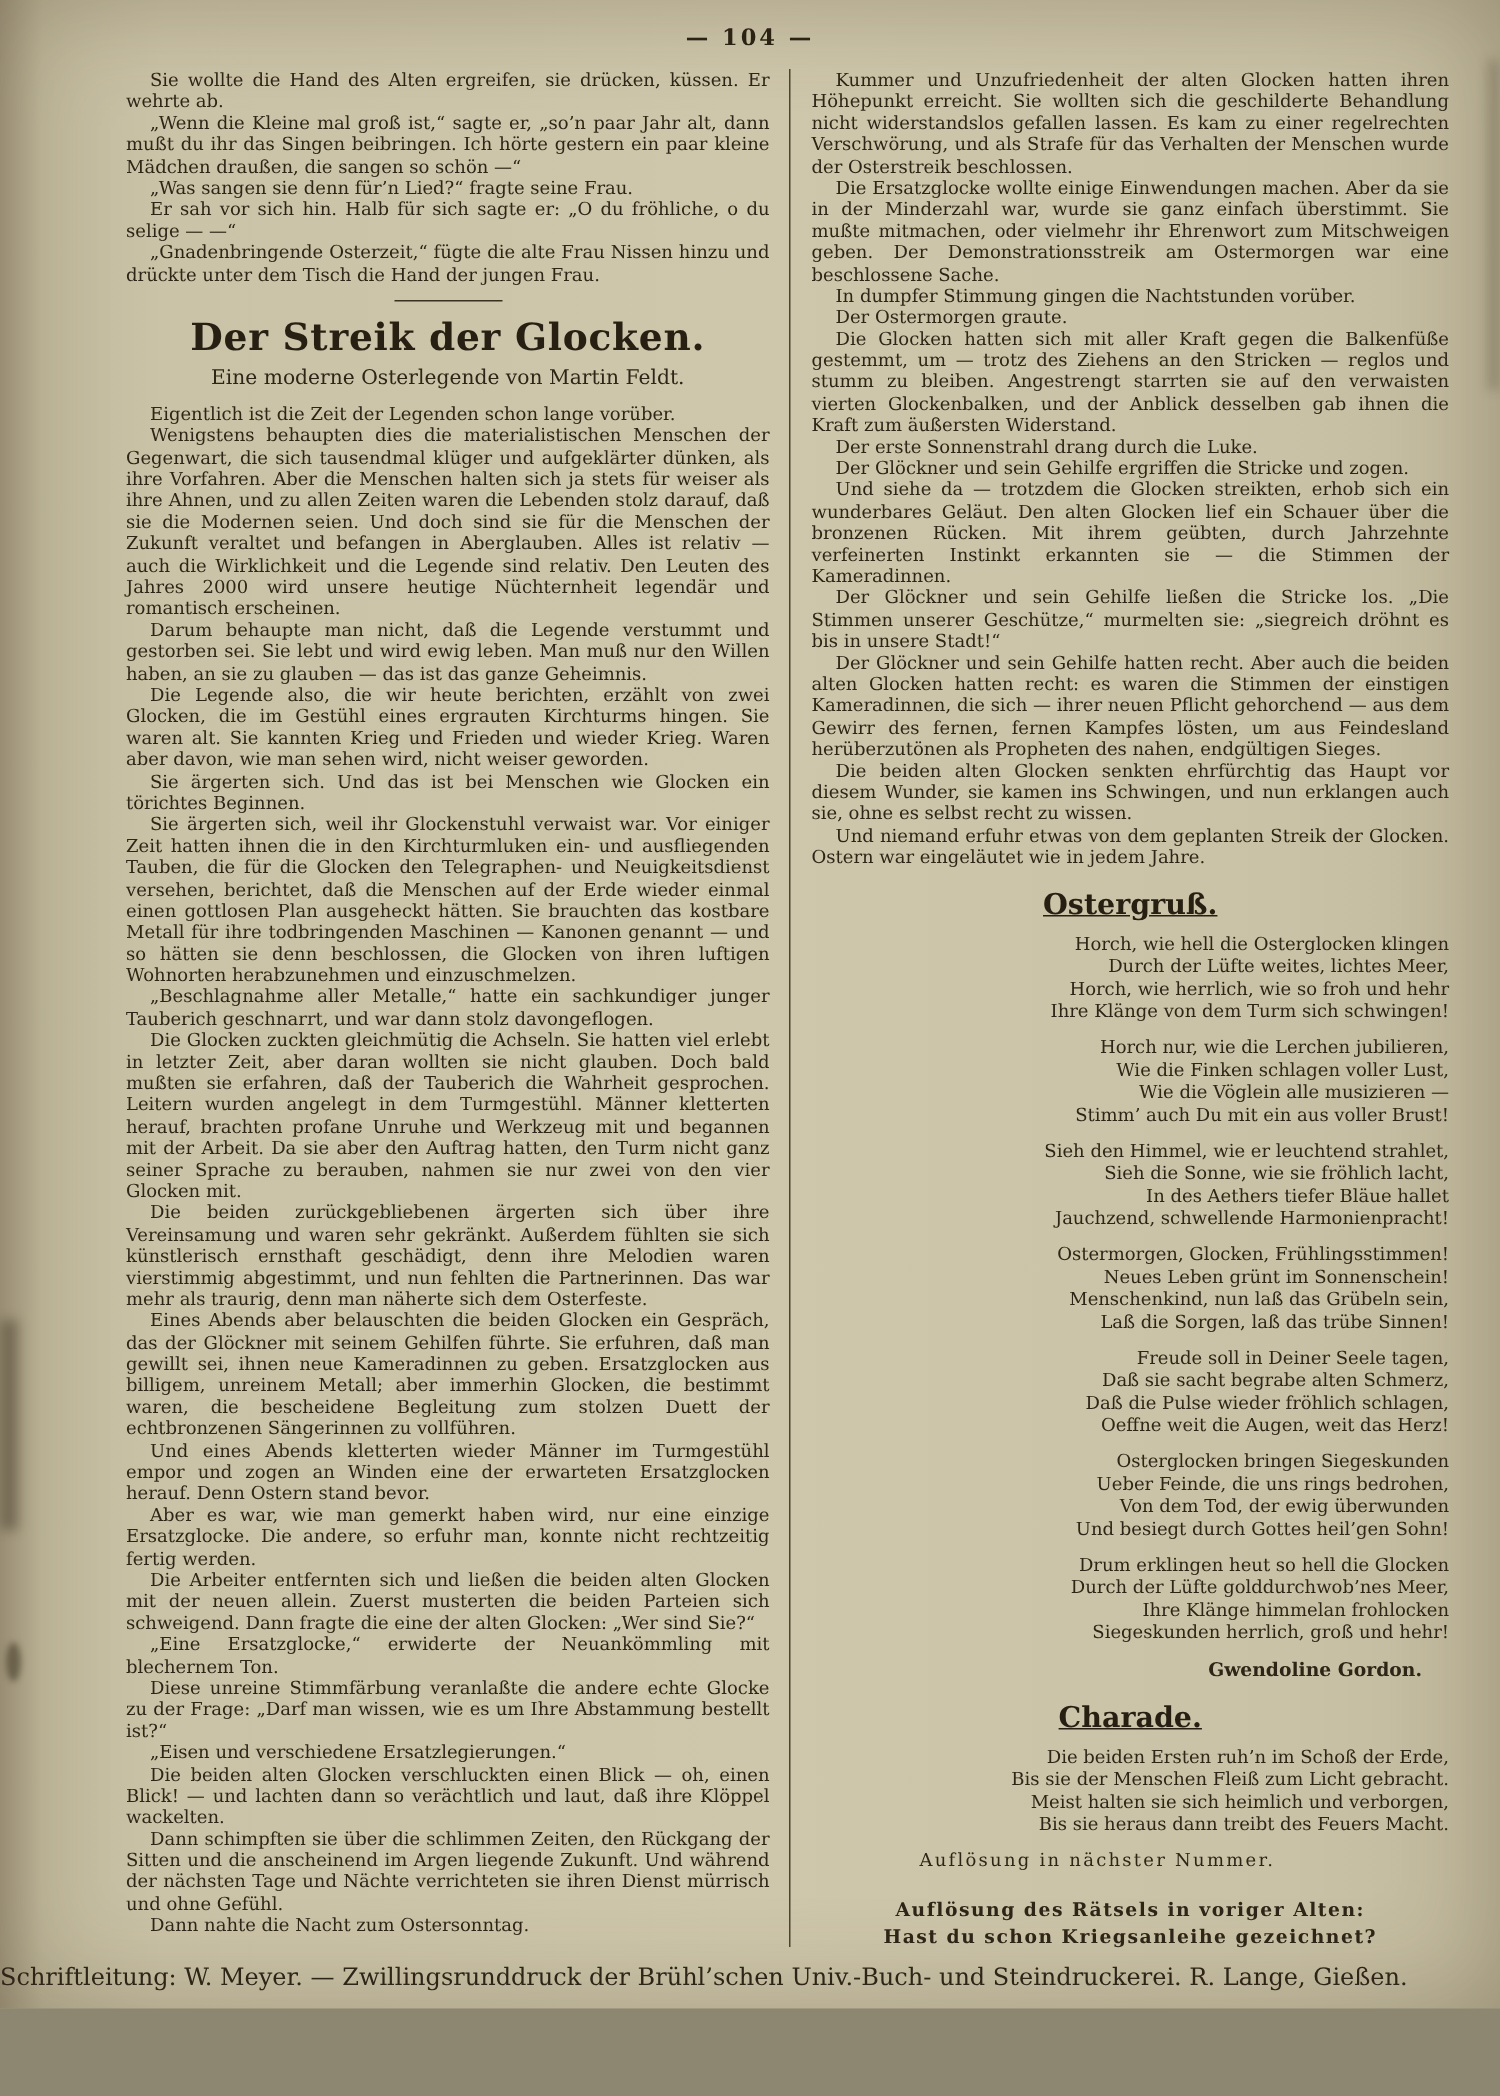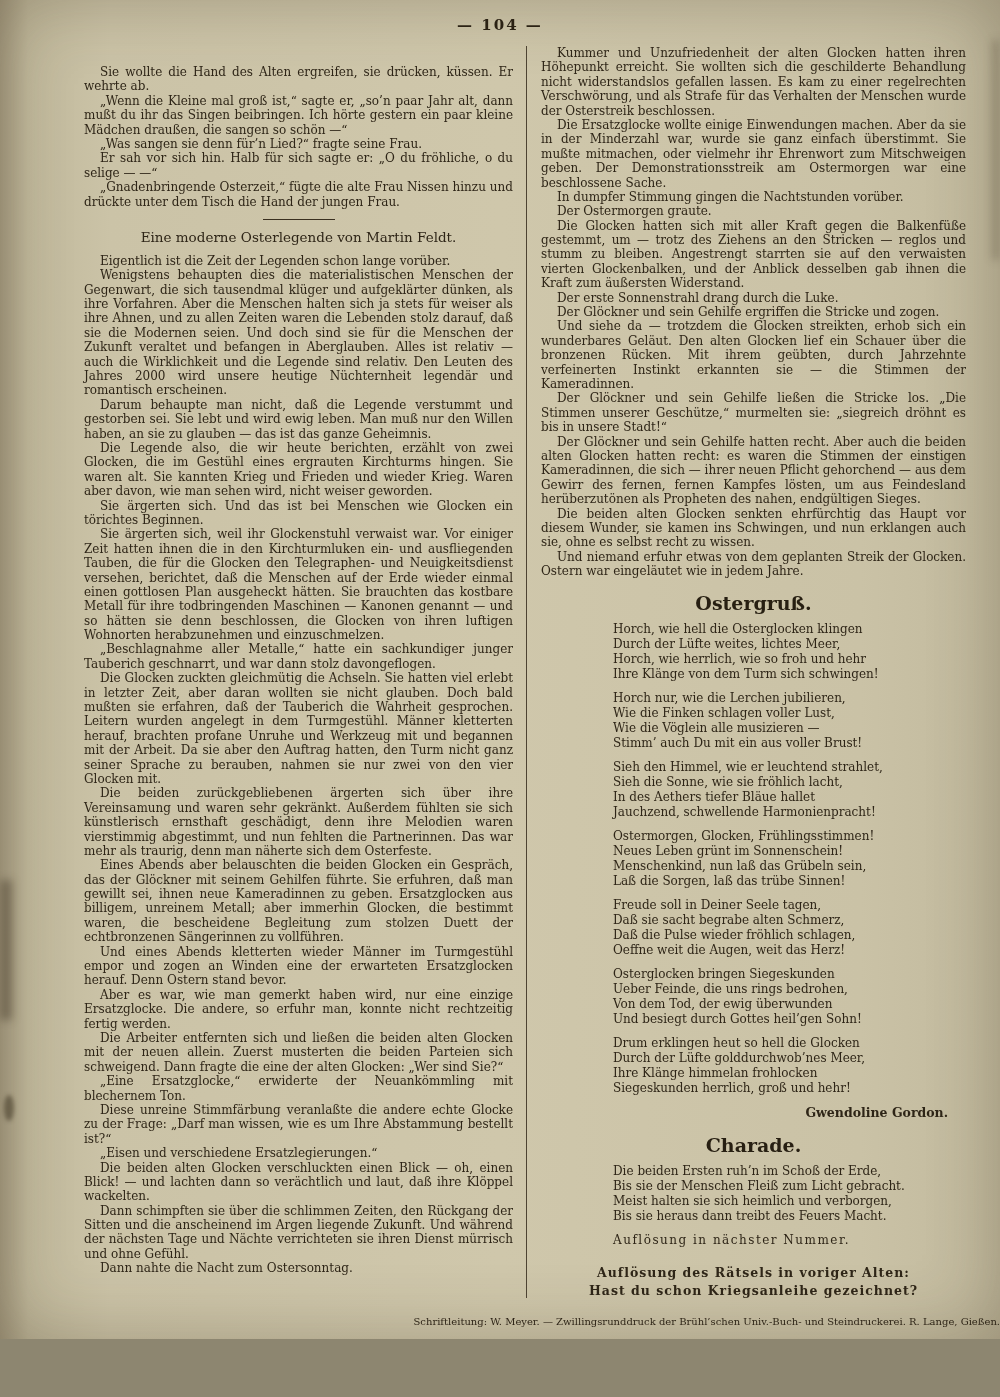--- a/index.html
+++ b/index.html
@@ -17,61 +17,61 @@
   }
   .page-number {
     position:absolute; top:16px; left:0; right:0;
     text-align:center; font-size:15px; font-weight:bold;
     letter-spacing:2px; color:#2b2214;
   }
   .columns {
     position:absolute; top:46px; left:84px; width:882px;
     display:flex; align-items:stretch;
   }
-  .col-left  { width:442px; padding-right:13px; box-sizing:border-box;margin-top:19px; }
+  .col-left  { width:442px; padding-right:13px; box-sizing:border-box; }
   .divider   { width:1px; background:#4d4332; }
   .col-right { flex:1; padding-left:14px; box-sizing:border-box; }
   .para {
     margin:0; font-size:12px; line-height:1.2;
     text-align:justify; text-indent:16px;
     hyphens:auto; -webkit-hyphens:auto;
   }
   .separator { width:72px; border-top:1.5px solid #3a3020; margin:10px auto 9px; }
   .article-title {
     margin:0; text-align:center;
     font-size:25px; font-weight:bold; color:#271f12;
     letter-spacing:0.5px;
   }
   .article-subtitle {
     margin:5px 0 9px; text-align:center;
     font-size:13.5px; font-weight:normal;
   }
   .section-title {
     margin:14px 0 8px; text-align:center;
-    font-size:19px; font-weight:bold; color:#271f12;
+    font-size:19px; font-weight:bold; color:#271f12;text-decoration:underline;
   }
   .stanza {
     margin:0 0 9px 72px !important;
     font-size:12px; line-height:1.25;
-    white-space:pre-line; text-indent:0 !important; text-align:left;
+    white-space:pre-line; text-indent:0 !important; text-align:right;
   }
   .poem-author {
     text-align:right; margin:0 18px 4px 0;
     font-size:12.5px; font-weight:bold;
   }
   .charade-note {
     margin:4px 0 0 72px; font-size:12px;
     letter-spacing:1.5px;
   }
   .riddle { margin-top:18px; text-align:center; }
   .riddle-label { font-size:12.5px; font-weight:bold; letter-spacing:1px; }
   .riddle-text  { font-size:12.5px; font-weight:bold; letter-spacing:1px; margin-top:3px; }
   .footer {
     position:absolute; bottom:12px; left:0; right:0;
-    text-align:right; font-size:10px; color:#2e2517;
+    text-align:left; font-size:16px; color:#2e2517;
   }
   .smudge { position:absolute; pointer-events:none; }
   .smudge-1 { left:0; top:880px; width:12px; height:140px; background:rgba(40,30,14,0.35); filter:blur(4px); }
   .smudge-2 { left:4px; top:1095px; width:10px; height:26px; background:rgba(40,30,14,0.45); filter:blur(2px); border-radius:50%; }
   .smudge-3 { right:0; top:40px; width:8px; height:220px; background:rgba(40,30,14,0.22); filter:blur(4px); }
 </style>
 </head>
 <body>
 
 <div class="page">
@@ -88,20 +88,21 @@
       <div>
           <p class="para">Sie wollte die Hand des Alten ergreifen, sie drücken, küssen. Er wehrte ab.</p>
           <p class="para">„Wenn die Kleine mal groß ist,“ sagte er, „so’n paar Jahr alt, dann mußt du ihr das Singen beibringen. Ich hörte gestern ein paar kleine Mädchen draußen, die sangen so schön —“</p>
           <p class="para">„Was sangen sie denn für’n Lied?“ fragte seine Frau.</p>
           <p class="para">Er sah vor sich hin. Halb für sich sagte er: „O du fröhliche, o du selige — —“</p>
           <p class="para">„Gnadenbringende Osterzeit,“ fügte die alte Frau Nissen hinzu und drückte unter dem Tisch die Hand der jungen Frau.</p>
         </div>
 
       <div class="separator"></div>
 
+      <h1 class="article-title">Der Streik der Glocken.</h1>
       <h2 class="article-subtitle">Eine moderne Osterlegende von Martin Feldt.</h2>
 
       <div>
           <p class="para">Eigentlich ist die Zeit der Legenden schon lange vorüber.</p>
           <p class="para">Wenigstens behaupten dies die materialistischen Menschen der Gegenwart, die sich tausendmal klüger und aufgeklärter dünken, als ihre Vorfahren. Aber die Menschen halten sich ja stets für weiser als ihre Ahnen, und zu allen Zeiten waren die Lebenden stolz darauf, daß sie die Modernen seien. Und doch sind sie für die Menschen der Zukunft veraltet und befangen in Aberglauben. Alles ist relativ — auch die Wirklichkeit und die Legende sind relativ. Den Leuten des Jahres 2000 wird unsere heutige Nüchternheit legendär und romantisch erscheinen.</p>
           <p class="para">Darum behaupte man nicht, daß die Legende verstummt und gestorben sei. Sie lebt und wird ewig leben. Man muß nur den Willen haben, an sie zu glauben — das ist das ganze Geheimnis.</p>
           <p class="para">Die Legende also, die wir heute berichten, erzählt von zwei Glocken, die im Gestühl eines ergrauten Kirchturms hingen. Sie waren alt. Sie kannten Krieg und Frieden und wieder Krieg. Waren aber davon, wie man sehen wird, nicht weiser geworden.</p>
           <p class="para">Sie ärgerten sich. Und das ist bei Menschen wie Glocken ein törichtes Beginnen.</p>
           <p class="para">Sie ärgerten sich, weil ihr Glockenstuhl verwaist war. Vor einiger Zeit hatten ihnen die in den Kirchturmluken ein- und ausfliegenden Tauben, die für die Glocken den Telegraphen- und Neuigkeitsdienst versehen, berichtet, daß die Menschen auf der Erde wieder einmal einen gottlosen Plan ausgeheckt hätten. Sie brauchten das kostbare Metall für ihre todbringenden Maschinen — Kanonen genannt — und so hätten sie denn beschlossen, die Glocken von ihren luftigen Wohnorten herabzunehmen und einzuschmelzen.</p>
           <p class="para">„Beschlagnahme aller Metalle,“ hatte ein sachkundiger junger Tauberich geschnarrt, und war dann stolz davongeflogen.</p>

